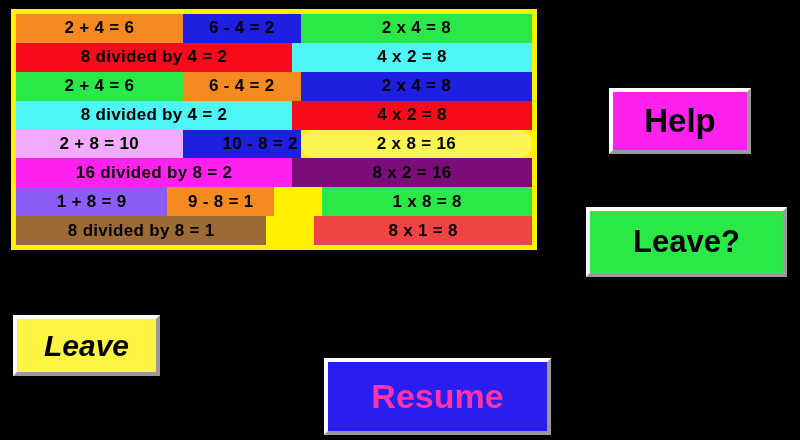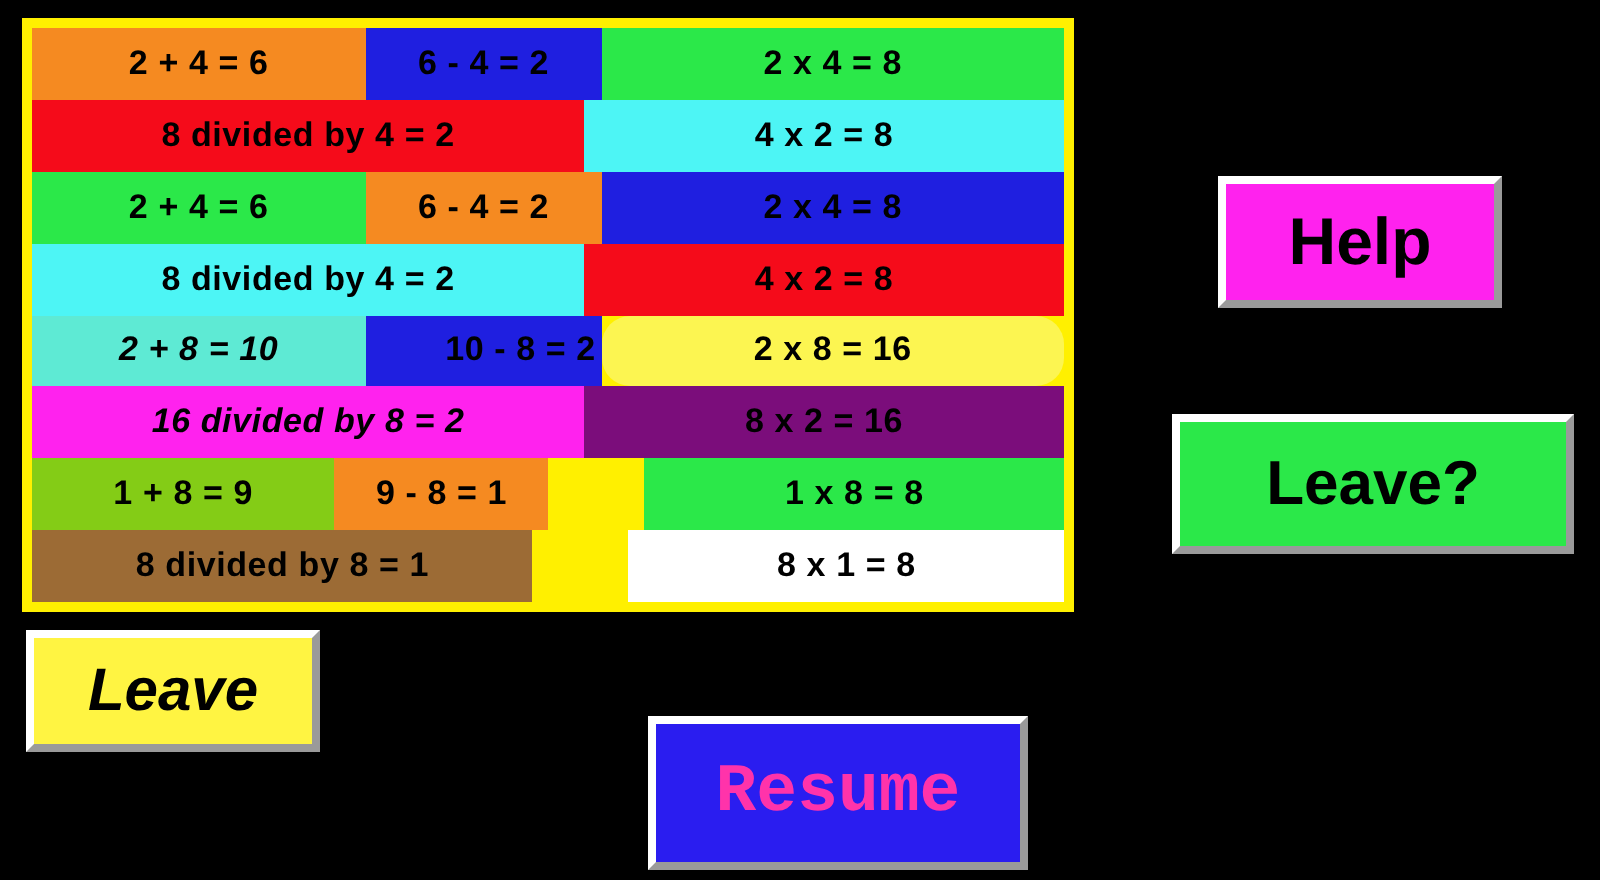--- a/index.html
+++ b/index.html
@@ -14,21 +14,21 @@
     overflow: hidden;
     font-family: "Liberation Sans", sans-serif;
   }
 
   
   #fact-table {
     position: absolute;
     left: 11px;
     top: 9px;
     width: 526px;
-    height: 297px;
+    height: 241px;
     border: 5px solid #FFF000;
     background: #FFF000;
     box-sizing: border-box;
   }
   .fact-row {
     display: flex;
     width: 100%;
     height: 12.5%;
     box-sizing: border-box;
   }
@@ -91,26 +91,25 @@
     width: 147px;
     height: 61px;
     background: #FFF442;
     color: #000000;
     font-size: 30px;
     font-style: italic;
   }
   #resume-button {
     left: 324px;
     top: 358px;
-    width: 190px;
+    width: 227px;
     height: 77px;
     background: #2A1DF0;
     color: #FF33AA;
     font-size: 34px;
-    font-family: Liberation Mono, monospace;
   }
 </style>
 </head>
 <body>
 
 <div id="fact-table" style="border-color: rgb(255, 240, 0); background: rgb(255, 240, 0);">
     <div class="fact-row row-3">
       <div class="fact-cell" style="background: rgb(245, 138, 33);">2 + 4 = 6</div>
       <div class="fact-cell" style="background: rgb(31, 31, 224);">6 - 4 = 2</div>
       <div class="fact-cell" style="background: rgb(43, 232, 73);">2 x 4 = 8</div>
@@ -122,36 +121,36 @@
     <div class="fact-row row-3">
       <div class="fact-cell" style="background: rgb(43, 232, 73);">2 + 4 = 6</div>
       <div class="fact-cell" style="background: rgb(245, 138, 33);">6 - 4 = 2</div>
       <div class="fact-cell" style="background: rgb(31, 31, 224);">2 x 4 = 8</div>
     </div>
     <div class="fact-row row-2">
       <div class="fact-cell" style="background: rgb(77, 245, 245);">8 divided by 4 = 2</div>
       <div class="fact-cell" style="background: rgb(245, 11, 26);">4 x 2 = 8</div>
     </div>
     <div class="fact-row row-3">
-      <div class="fact-cell" style="background: #5eead4; font-style: italic;">2 + 8 = 10</div>
+      <div class="fact-cell" style="background: #f0abfc;">2 + 8 = 10</div>
       <div class="fact-cell" style="background: rgb(31, 31, 224); padding-left: 37px;">10 - 8 = 2</div>
       <div class="fact-cell" style="background: rgb(252, 245, 81); border-radius: 14px;">2 x 8 = 16</div>
     </div>
     <div class="fact-row row-2">
-      <div class="fact-cell" style="background: rgb(255, 34, 238); font-style: italic;">16 divided by 8 = 2</div>
+      <div class="fact-cell" style="background: rgb(255, 34, 238);">16 divided by 8 = 2</div>
       <div class="fact-cell" style="background: rgb(123, 13, 123);">8 x 2 = 16</div>
     </div>
     <div class="fact-row row-3">
-      <div class="fact-cell" style="background: #84cc16;">1 + 8 = 9</div>
+      <div class="fact-cell" style="background: #8b5cf6;">1 + 8 = 9</div>
       <div class="fact-cell" style="background: rgb(245, 138, 33);">9 - 8 = 1</div>
       <div class="fact-cell" style="background: rgb(43, 232, 73); margin-left: 48px;">1 x 8 = 8</div>
     </div>
     <div class="fact-row row-2">
       <div class="fact-cell" style="background: rgb(156, 107, 53);">8 divided by 8 = 1</div>
-      <div class="fact-cell" style="background: #ffffff; margin-left: 48px;">8 x 1 = 8</div>
+      <div class="fact-cell" style="background: #ef4444; margin-left: 48px;">8 x 1 = 8</div>
     </div>
   </div>
 
 <div class="btn" id="help-button">Help</div>
 
 <div class="btn" id="sound-button">Leave?</div>
 
 <div class="btn" id="leave-button">Leave</div>
 
 <div class="btn" id="resume-button">Resume</div>

